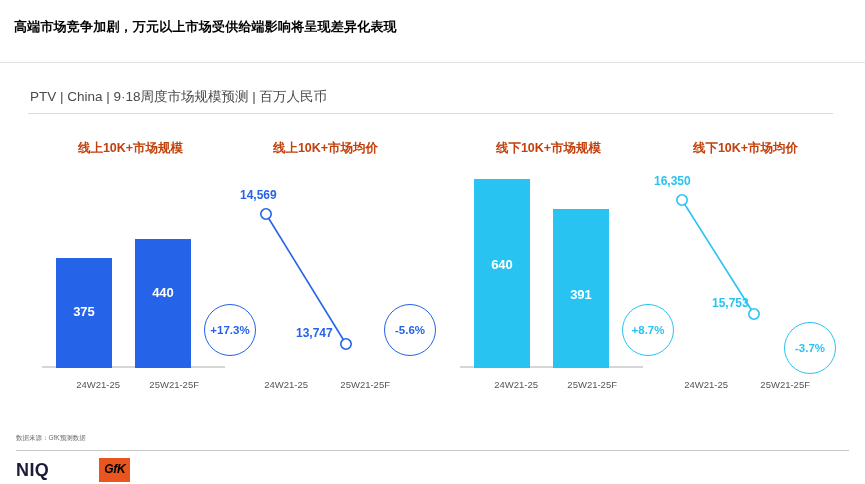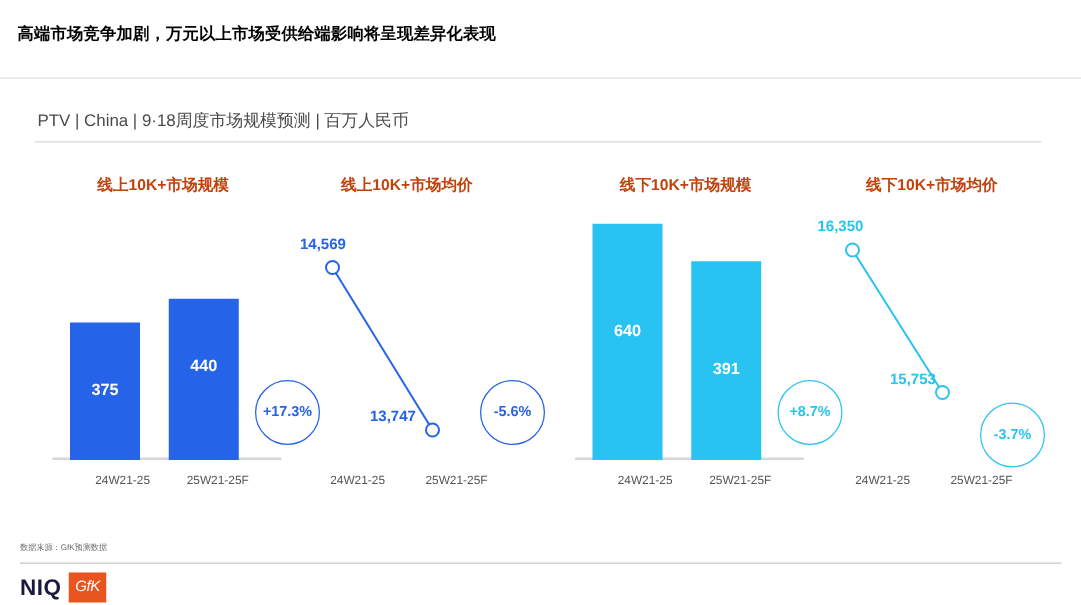--- a/index.html
+++ b/index.html
@@ -191,27 +191,28 @@
   }
   .logo-niq {
     font-size: 18px;
     font-weight: bold;
     color: #1a1a3c;
     letter-spacing: 0.4px;
     line-height: 1;
   }
   .logo-gfk {
     background: #e8551f;
-    color: #ffffff;
+    color: #000000;
     font-size: 12px;
-    font-weight: normal;
+    font-weight: bold;
     font-style: italic;
     line-height: 1;
     padding: 5px 5px 7px 5px;
     letter-spacing: -0.3px;
+    margin-left: 44px;
   }
 </style>
 </head>
 <body>
 
 <div class="slide-title">高端市场竞争加剧，万元以上市场受供给端影响将呈现差异化表现</div>
 <div class="title-rule"></div>
 
 <div class="subtitle">PTV | China | 9·18周度市场规模预测 | 百万人民币</div>
 <div class="subtitle-rule"></div>

